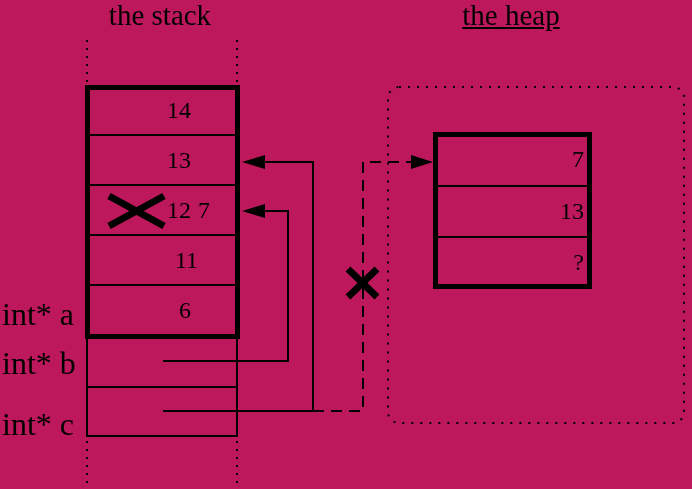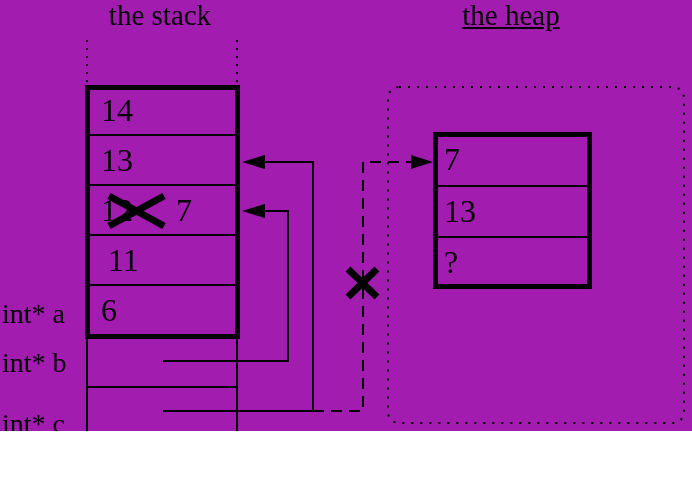--- a/index.html
+++ b/index.html
@@ -1,20 +1,20 @@
 <!DOCTYPE html>
 <html><head>
 <meta charset="utf-8">
 <style>
   html, body { margin: 0; padding: 0; background: #ffffff; }
   #diagram {
     position: relative;
     width: 692px;
-    height: 431px;
-    background: #a21caf;
+    height: 489px;
+    background: #be185d;
     font-family: "Liberation Serif", "DejaVu Serif", serif;
     color: #000;
     overflow: hidden;
   }
   .abs { position: absolute; }
   .title {
     font-size: 29px;
     height: 30px;
     line-height: 30px;
     text-align: center;
@@ -25,27 +25,26 @@
     box-sizing: border-box;
     background: transparent;
   }
   .ptrbox {
     border: 2px solid #000;
     border-top: none;
     box-sizing: border-box;
   }
   .hline { background: #000; height: 2px; }
   .cellval {
-    font-size: 32px;
-    text-align: left;
+    font-size: 24px;
+    text-align: right;
     white-space: nowrap;
-    margin-left: 10px;
   }
   .ptrlabel {
-    font-size: 28px;
+    font-size: 32px;
     height: 30px;
     line-height: 30px;
     text-align: left;
     white-space: nowrap;
   }
   svg.overlay {
     position: absolute;
     left: 0; top: 0;
     pointer-events: none;
   }

